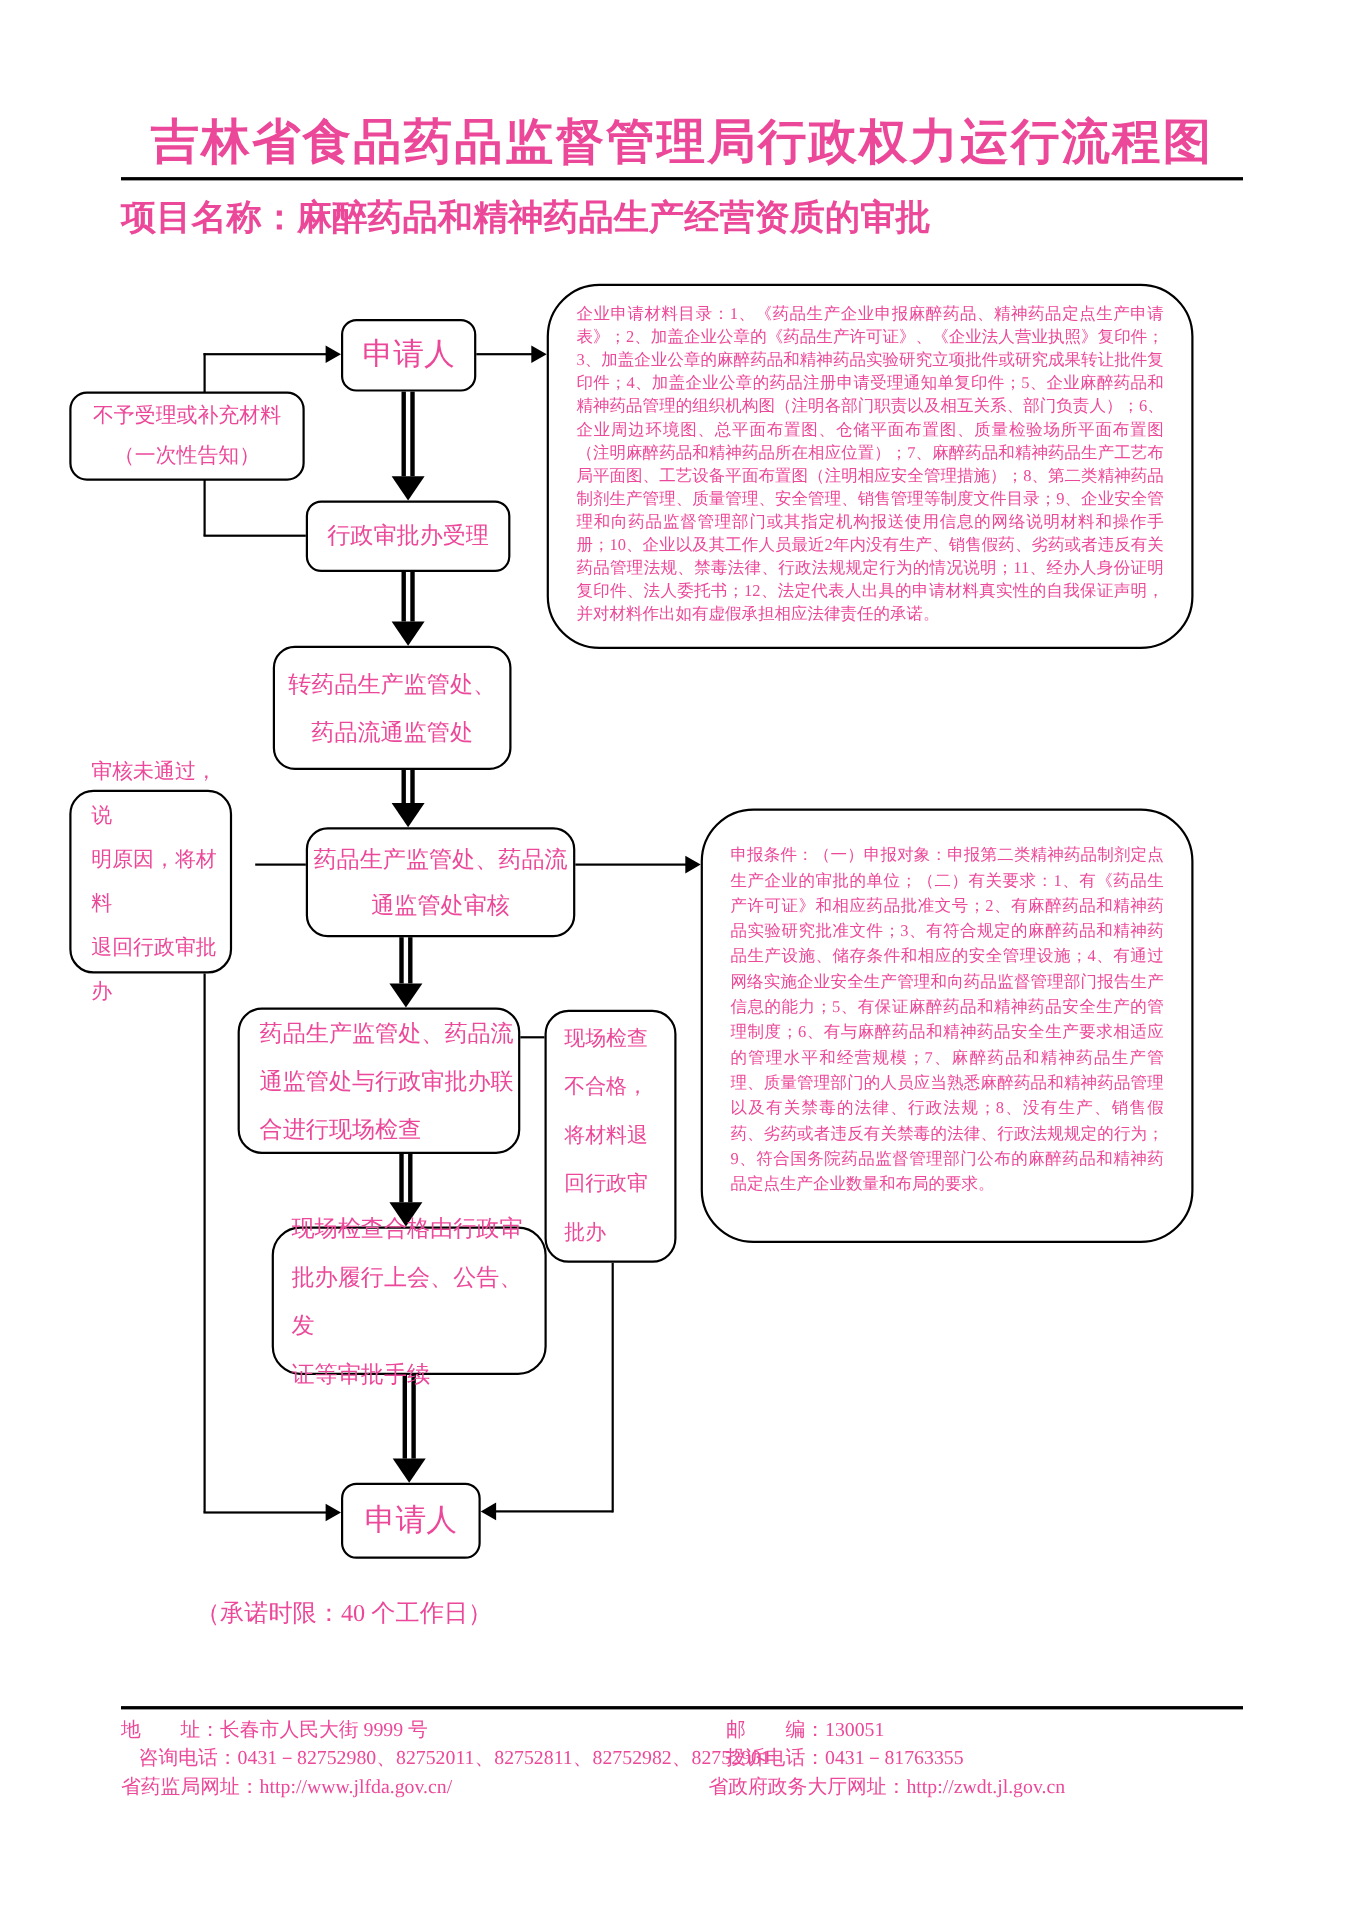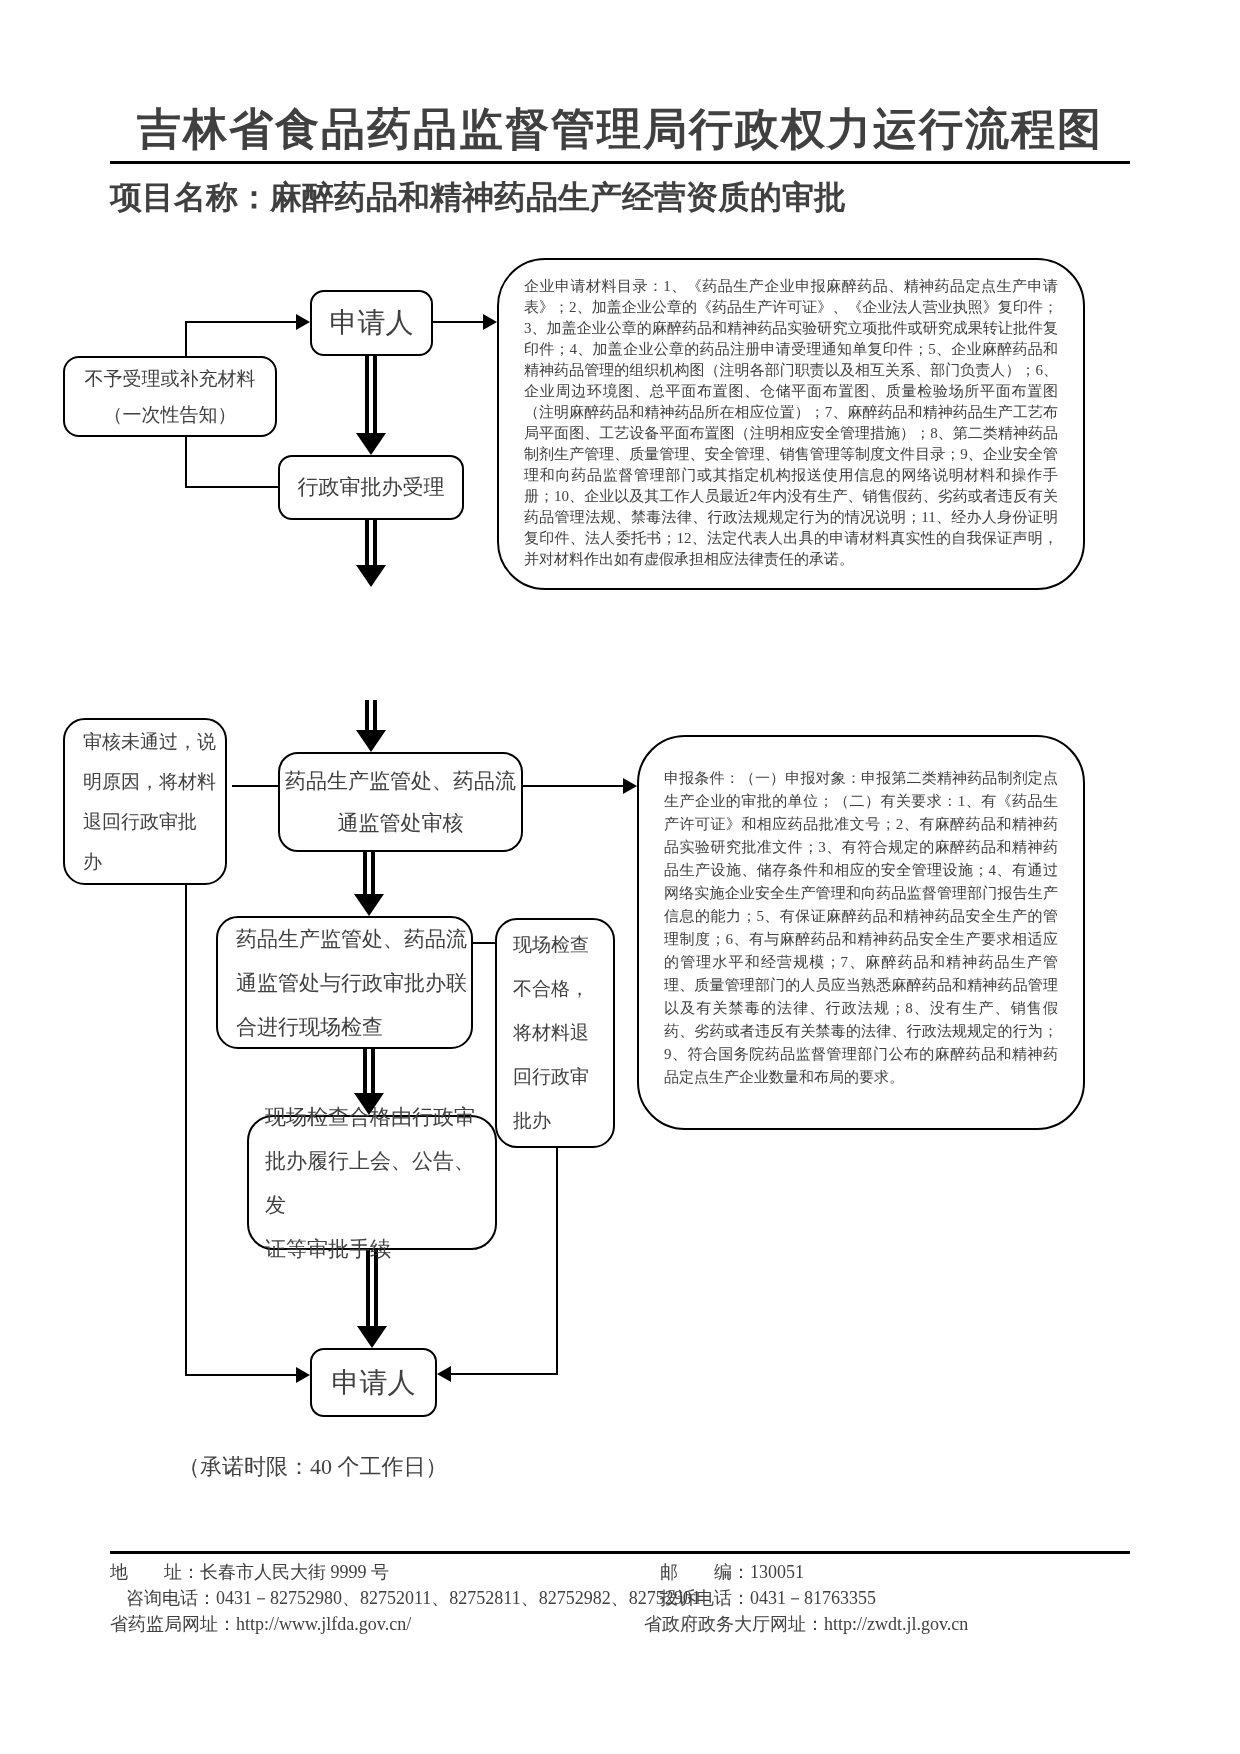--- a/index.html
+++ b/index.html
@@ -1,17 +1,17 @@
 <!DOCTYPE html>
 <html><head>
 <meta charset="utf-8">
 <style>
   html,body{margin:0;padding:0;background:#fff;}
   #canvas{position:relative;width:1240px;height:1754px;background:#fff;overflow:hidden;
-          font-family:"Liberation Serif","DejaVu Serif",serif;color:#404040;}
+          font-family:"Liberation Serif","DejaVu Serif",serif;color:#ec4899;}
   .title{position:absolute;left:0;right:0;top:100px;text-align:center;
          font-family:"Liberation Sans","DejaVu Sans",sans-serif;
          font-weight:900;font-size:44px;letter-spacing:2px;}
   .rule{position:absolute;background:#000;}
   .subtitle{position:absolute;left:110px;top:176px;
             font-family:"Liberation Sans","DejaVu Sans",sans-serif;
             font-weight:700;font-size:32px;}
   .box{position:absolute;border:2px solid #000;background:#fff;border-radius:16px;
        display:flex;align-items:center;justify-content:center;text-align:center;
        font-size:21px;line-height:1.9;white-space:pre-line;box-sizing:border-box;}
@@ -80,25 +80,27 @@
   <div class="dbl" style="left:366px;top:1250px;height:76px;"></div>
   <div class="tri-d" style="left:357px;top:1326px;"></div>
 
   <div class="box" style="left:310px;top:290px;width:123px;height:66px;font-size:28px;border-radius:14px;">申请人</div>
 
   <div class="box" style="left:278px;top:455px;width:186px;height:65px;border-radius:14px;">行政审批办受理</div>
 
   <div class="box" style="left:63px;top:356px;width:214px;height:81px;font-size:19px;line-height:36px;">不予受理或补充材料
 （一次性告知）</div>
 
+  <div class="box" style="left:248px;top:587px;width:217px;height:113px;line-height:44px;border-radius:20px;">转药品生产监管处、
+药品流通监管处</div>
 
   <div class="box" style="left:278px;top:752px;width:245px;height:100px;line-height:42px;border-radius:20px;">药品生产监管处、药品流
 通监管处审核</div>
 
-  <div class="box al" style="left:63px;top:718px;width:164px;height:167px;font-size:19px;line-height:40px;border-radius:22px;padding-left:18px;">审核未通过，说
+  <div class="box al" style="left:63px;top:718px;width:148px;height:167px;font-size:19px;line-height:40px;border-radius:22px;padding-left:18px;">审核未通过，说
 明原因，将材料
 退回行政审批
 办</div>
 
   <div class="box al" style="left:216px;top:916px;width:257px;height:133px;line-height:44px;border-radius:22px;padding-left:18px;">药品生产监管处、药品流
 通监管处与行政审批办联
 合进行现场检查</div>
 
   <div class="box al" style="left:495px;top:918px;width:120px;height:230px;font-size:19px;line-height:44px;border-radius:22px;padding-left:16px;">现场检查
 不合格，

